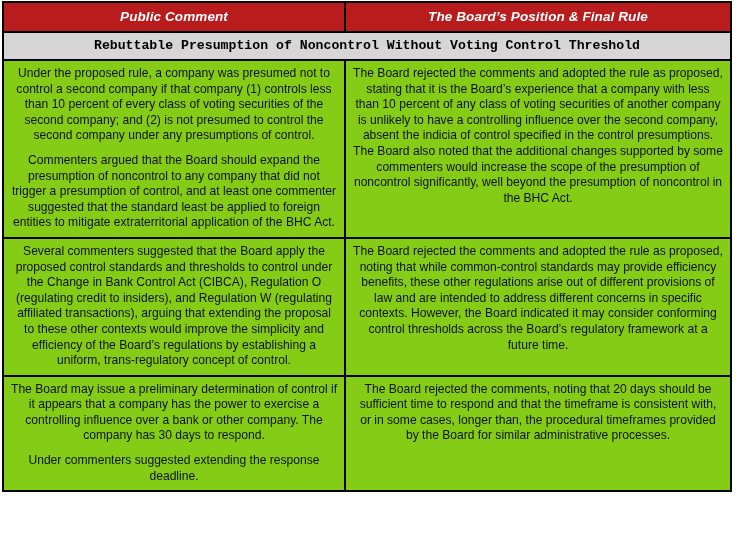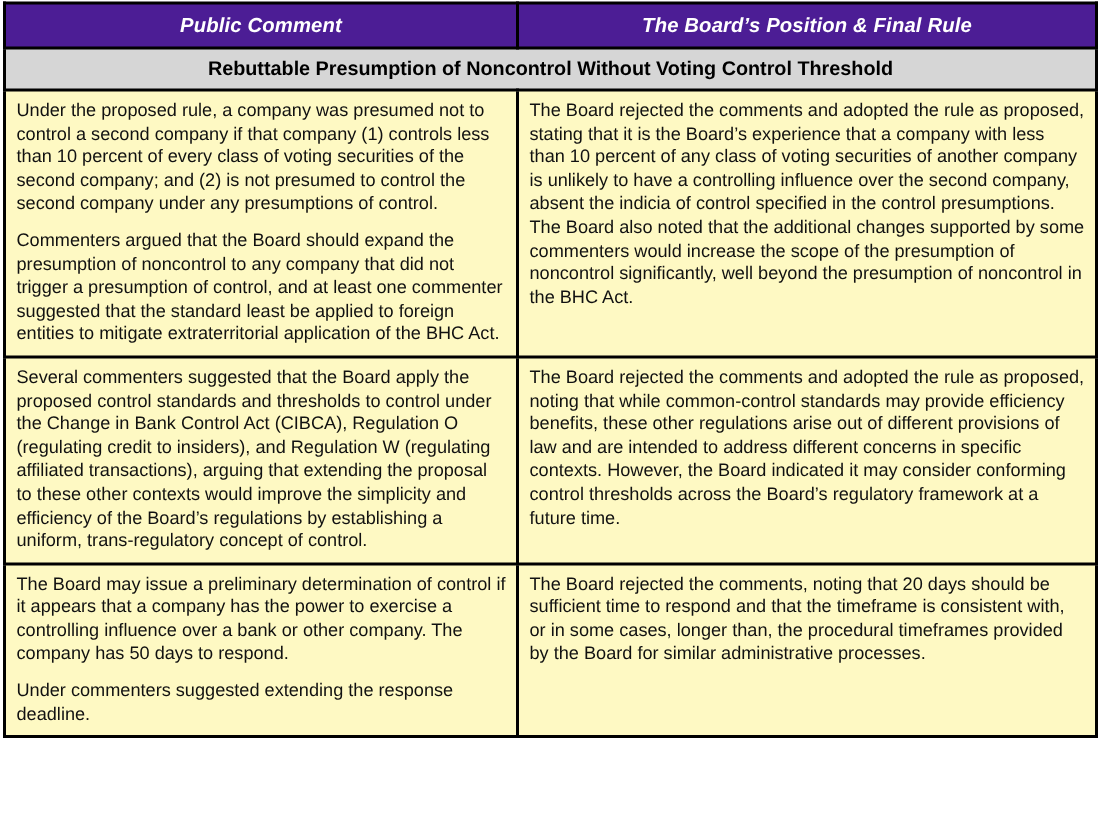--- a/index.html
+++ b/index.html
@@ -33,21 +33,21 @@
     table-layout: fixed;
     background: #ffffff;
     border: 2px solid #000000;
   }
 
   .comment-table col.col-left  { width: 342px; }
   .comment-table col.col-right { width: 386px; }
 
   
   .hdr-cell {
-    background: #4c1d95;
+    background: #b91c1c;
     color: #ffffff;
     font-weight: bold;
     font-style: italic;
     font-size: 13.5px;
     text-align: center;
     padding: 6px 4px 7px 4px;
     border: 2px solid #000000;
     letter-spacing: 0.1px;
     white-space: nowrap;
   }
@@ -55,29 +55,30 @@
   
   .band-cell {
     background: #d6d6d6;
     color: #000000;
     font-weight: bold;
     font-size: 13.2px;
     text-align: center;
     padding: 5px 4px 6px 4px;
     border: 2px solid #000000;
     white-space: nowrap;
+    font-family: Liberation Mono, monospace;
   }
 
   
   .body-cell {
-    background: #fef9c3;
+    background: #84cc16;
     color: #111111;
     font-size: 12.1px;
     line-height: 1.29;
-    text-align: left;
+    text-align: center;
     vertical-align: top;
     padding: 5px 7px 6px 7px;
     border: 2px solid #000000;
   }
   .body-cell p {
     margin: 0 0 9px 0;
   }
   .body-cell p:last-child {
     margin-bottom: 0;
   }
@@ -116,21 +117,21 @@
         <td class="body-cell">
           <p>Several commenters suggested that the Board apply the proposed control standards and thresholds to control under the Change in Bank Control Act (CIBCA), Regulation O (regulating credit to insiders), and Regulation W (regulating affiliated transactions), arguing that extending the proposal to these other contexts would improve the simplicity and efficiency of the Board’s regulations by establishing a uniform, trans-regulatory concept of control.</p>
         </td>
         <td class="body-cell">
           <p>The Board rejected the comments and adopted the rule as proposed, noting that while common-control standards may provide efficiency benefits, these other regulations arise out of different provisions of law and are intended to address different concerns in specific contexts. However, the Board indicated it may consider conforming control thresholds across the Board’s regulatory framework at a future time.</p>
         </td>
       </tr>
 
       <tr>
         <td class="body-cell">
-          <p>The Board may issue a preliminary determination of control if it appears that a company has the power to exercise a controlling influence over a bank or other company. The company has 50 days to respond.</p>
+          <p>The Board may issue a preliminary determination of control if it appears that a company has the power to exercise a controlling influence over a bank or other company. The company has 30 days to respond.</p>
           <p>Under commenters suggested extending the response deadline.</p>
         </td>
         <td class="body-cell">
           <p>The Board rejected the comments, noting that 20 days should be sufficient time to respond and that the timeframe is consistent with, or in some cases, longer than, the procedural timeframes provided by the Board for similar administrative processes.</p>
         </td>
       </tr>
 
     </tbody>
   </table>
 

